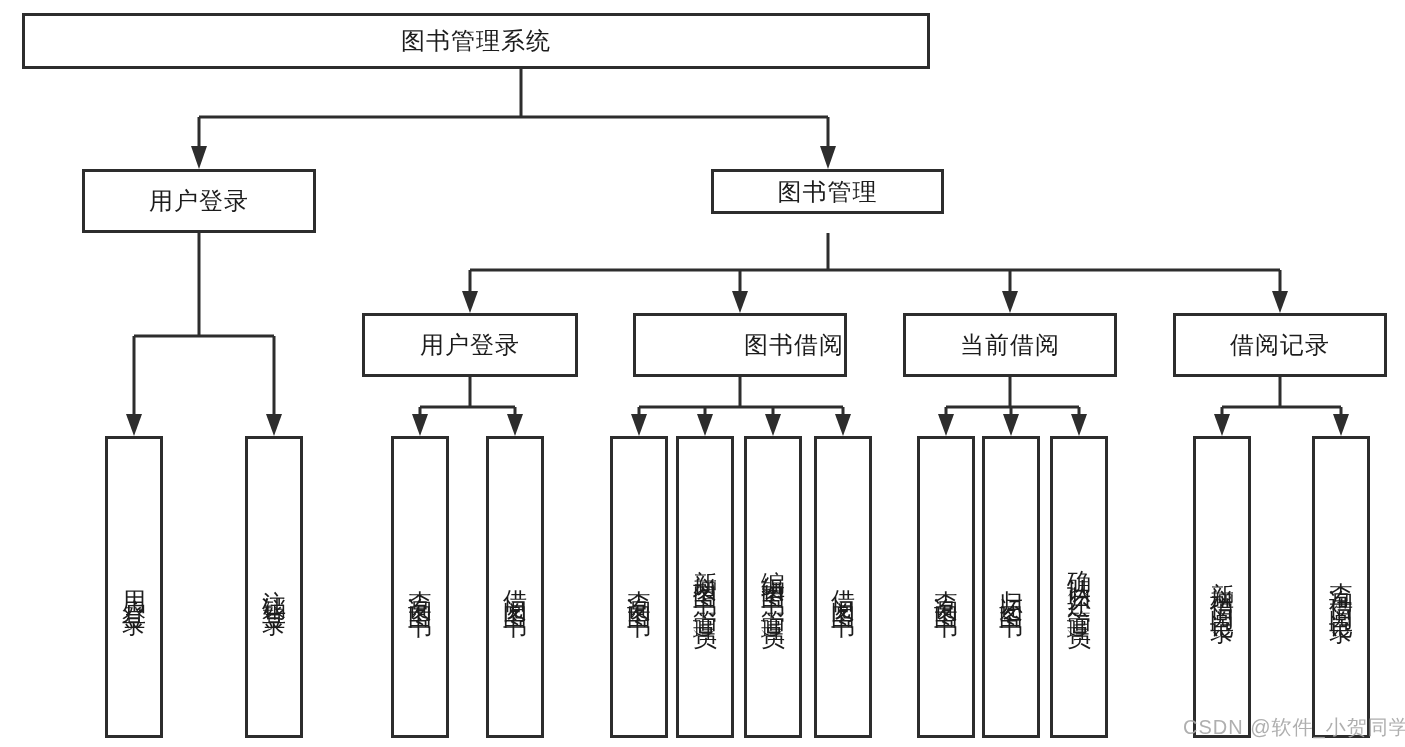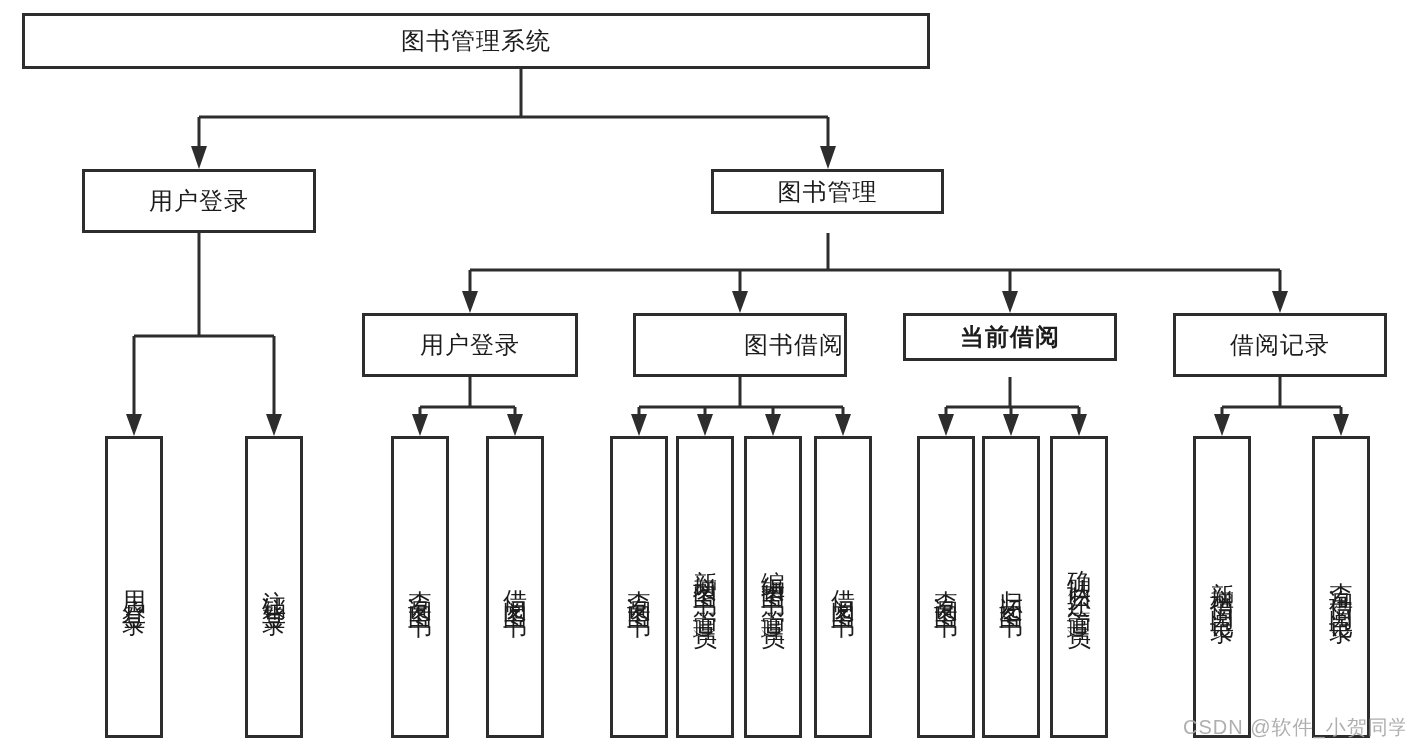--- a/index.html
+++ b/index.html
@@ -39,21 +39,21 @@
     line-height: 1;
   }
   
   .n-root  { left:22px;  top:13px;  width:908px; height:56px;justify-content:center; }
   
   .n-l2a   { left:82px;  top:169px; width:234px;  height:64px; }
   .n-l2b   { left:711px; top:169px; width:233px;  height:45px; }
   
   .n-l3a   { left:362px;  top:313px; width:216px; height:64px; }
   .n-l3b   { left:633px;  top:313px; width:214px; height:64px;justify-content:flex-end; }
-  .n-l3c   { left:903px;  top:313px; width:214px; height:48px;font-weight:bold; }
+  .n-l3c   { left:903px;  top:313px; width:214px; height:64px; }
   .n-l3d   { left:1173px; top:313px; width:214px; height:64px; }
   
   .leaf { top:436px; width:58px; height:302px; }
   .lf0  { left:105px; }  .lf1  { left:245px; }
   .lf2  { left:391px; }  .lf3  { left:486px; }
   .lf4  { left:610px; }  .lf5  { left:676px; }
   .lf6  { left:744px; }  .lf7  { left:814px; }
   .lf8  { left:917px; }  .lf9  { left:982px; }  .lf10 { left:1050px; }
   .lf11 { left:1193px; } .lf12 { left:1312px; }
   #watermark {

